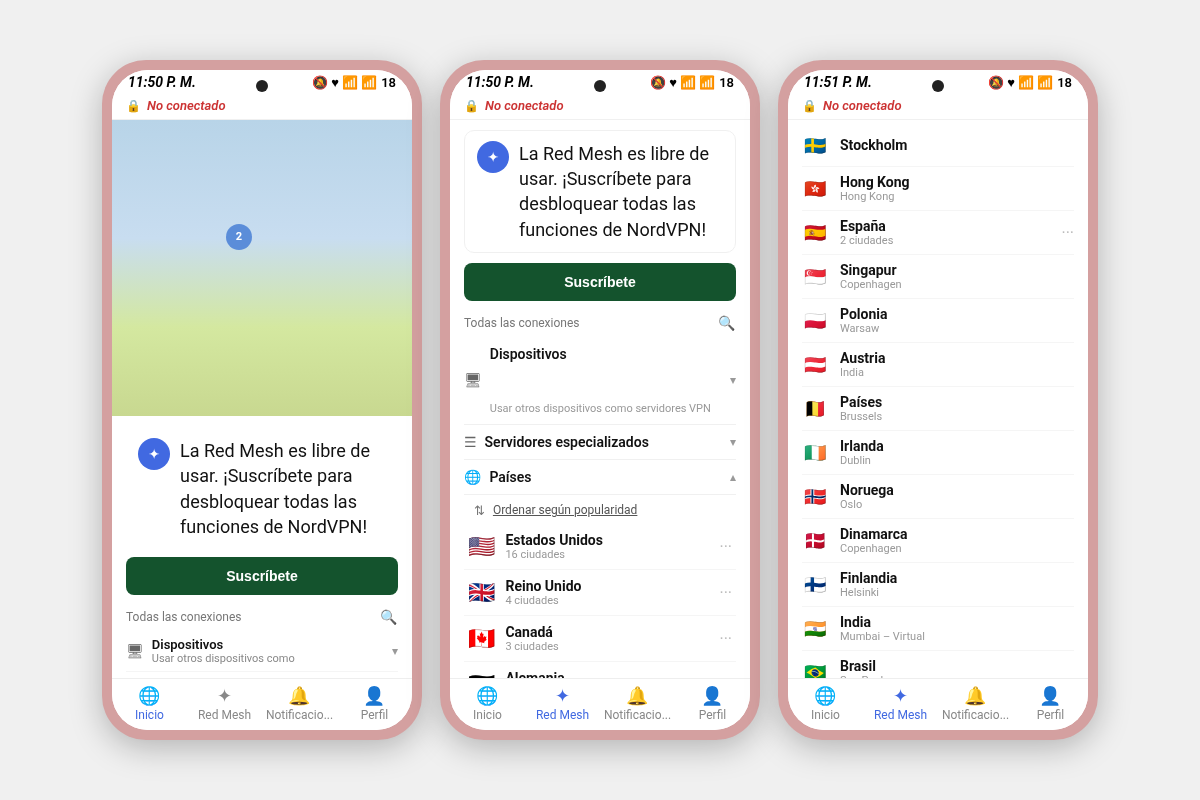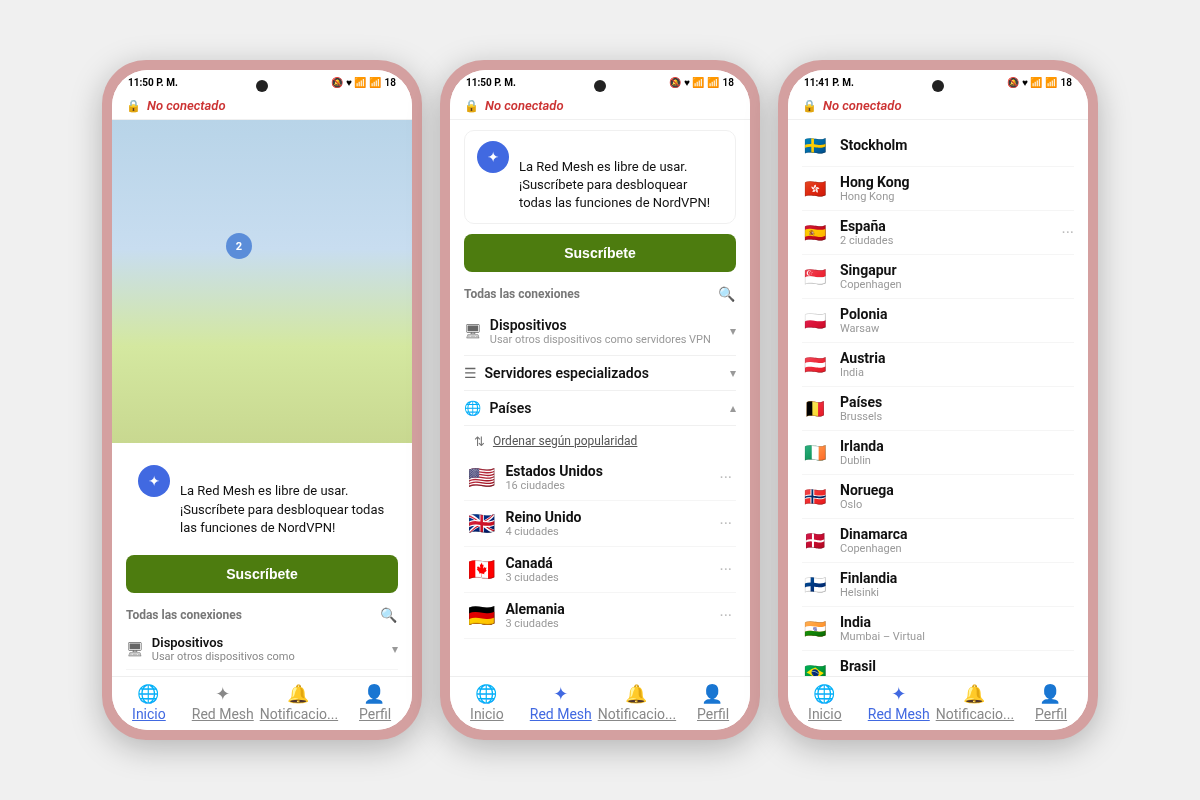--- a/index.html
+++ b/index.html
@@ -43,22 +43,22 @@
       background: #fff;
       display: flex;
       justify-content: space-between;
       align-items: center;
       padding: 4px 16px 2px 16px;
       font-size: 10px;
       font-weight: 600;
       height: 22px;
       flex-shrink: 0;
     }
-    .status-bar .time { font-size: 10px; font-weight: 700; }
-    .status-icons { display: flex; gap: 3px; align-items: center; font-size: 10px; }
+    .status-bar .time { font-size: 14px; font-weight: 700; font-style: italic; }
+    .status-icons { display: flex; gap: 3px; align-items: center; font-size: 13px; }
     
     .camera-notch {
       position: absolute;
       top: 10px;
       left: 50%;
       transform: translateX(-50%);
       width: 12px;
       height: 12px;
       background: #222;
       border-radius: 50%;
@@ -120,45 +120,44 @@
       background: #4169e1;
       border-radius: 50%;
       display: flex;
       align-items: center;
       justify-content: center;
       color: white;
       font-size: 14px;
       flex-shrink: 0;
     }
     .promo-text {
-      font-size: 13px;
+      font-size: 18px;
       color: #111;
       line-height: 1.4;
-      margin-top: 17px;
     }
     .subscribe-btn {
       width: 100%;
-      background: #4d7c0f;
+      background: #14532d;
       color: white;
       border: none;
       border-radius: 8px;
       padding: 11px;
       font-size: 14px;
       font-weight: 600;
       cursor: pointer;
       margin-bottom: 10px;
     }
     
     .connections-header {
       display: flex;
       justify-content: space-between;
       align-items: center;
       padding: 4px 0 6px 0;
     }
-    .connections-label { font-size: 12px; color: #777; font-weight: bold; }
+    .connections-label { font-size: 12px; color: #777; }
     .search-icon-small { font-size: 14px; color: #777; }
     .conn-item {
       display: flex;
       align-items: center;
       justify-content: space-between;
       padding: 6px 0;
       border-bottom: 1px solid #f5f5f5;
     }
     .conn-item-left { display: flex; align-items: center; gap: 8px; }
     .conn-item-icon { font-size: 14px; color: #666; }
@@ -174,41 +173,41 @@
       flex-shrink: 0;
     }
     .nav-item {
       flex: 1;
       display: flex;
       flex-direction: column;
       align-items: center;
       gap: 2px;
     }
     .nav-icon { font-size: 18px; color: #888; }
-    .nav-label { font-size: 14px; color: #888; text-decoration: underline; }
+    .nav-label { font-size: 12px; color: #888; }
     .nav-item.active .nav-icon { color: #4169e1; }
     .nav-item.active .nav-label { color: #4169e1; }
     
     .full-content {
       flex: 1;
       overflow-y: auto;
       padding: 10px 14px;
       min-height: 0;
     }
     .section-row {
       display: flex;
       align-items: center;
       justify-content: space-between;
       padding: 9px 0;
       border-bottom: 1px solid #f0f0f0;
     }
     .section-left { display: flex; align-items: center; gap: 8px; }
     .section-icon { font-size: 14px; color: #666; }
     .section-title { font-size: 14px; font-weight: 600; color: #111; }
-    .section-sub { font-size: 11px; color: #999; }
+    .section-sub { font-size: 11px; color: #999; margin-top: 40px; }
     .sort-row {
       display: flex;
       align-items: center;
       gap: 8px;
       padding: 8px 10px 6px 10px;
     }
     .sort-icon { font-size: 13px; color: #777; }
     .sort-label { font-size: 12px; color: #555; text-decoration: underline; }
     .country-row {
       display: flex;
@@ -430,21 +429,21 @@
           <span class="nav-label">Perfil</span>
         </div>
       </div>
     </div>
   </div>
 
   <div class="phone">
     <div class="phone-inner">
       <div class="camera-notch"></div>
       <div class="status-bar">
-        <span class="time">11:41 P. M.</span>
+        <span class="time">11:51 P. M.</span>
         <span class="status-icons">🔕 ♥ 📶 📶 18</span>
       </div>
       <div class="not-connected-bar">
         <span class="lock-icon">🔒</span>
         <span class="nc-text">No conectado</span>
       </div>
       <div class="country-list-full">
 
         <div class="country-row-full">
           <div class="country-left-full">

